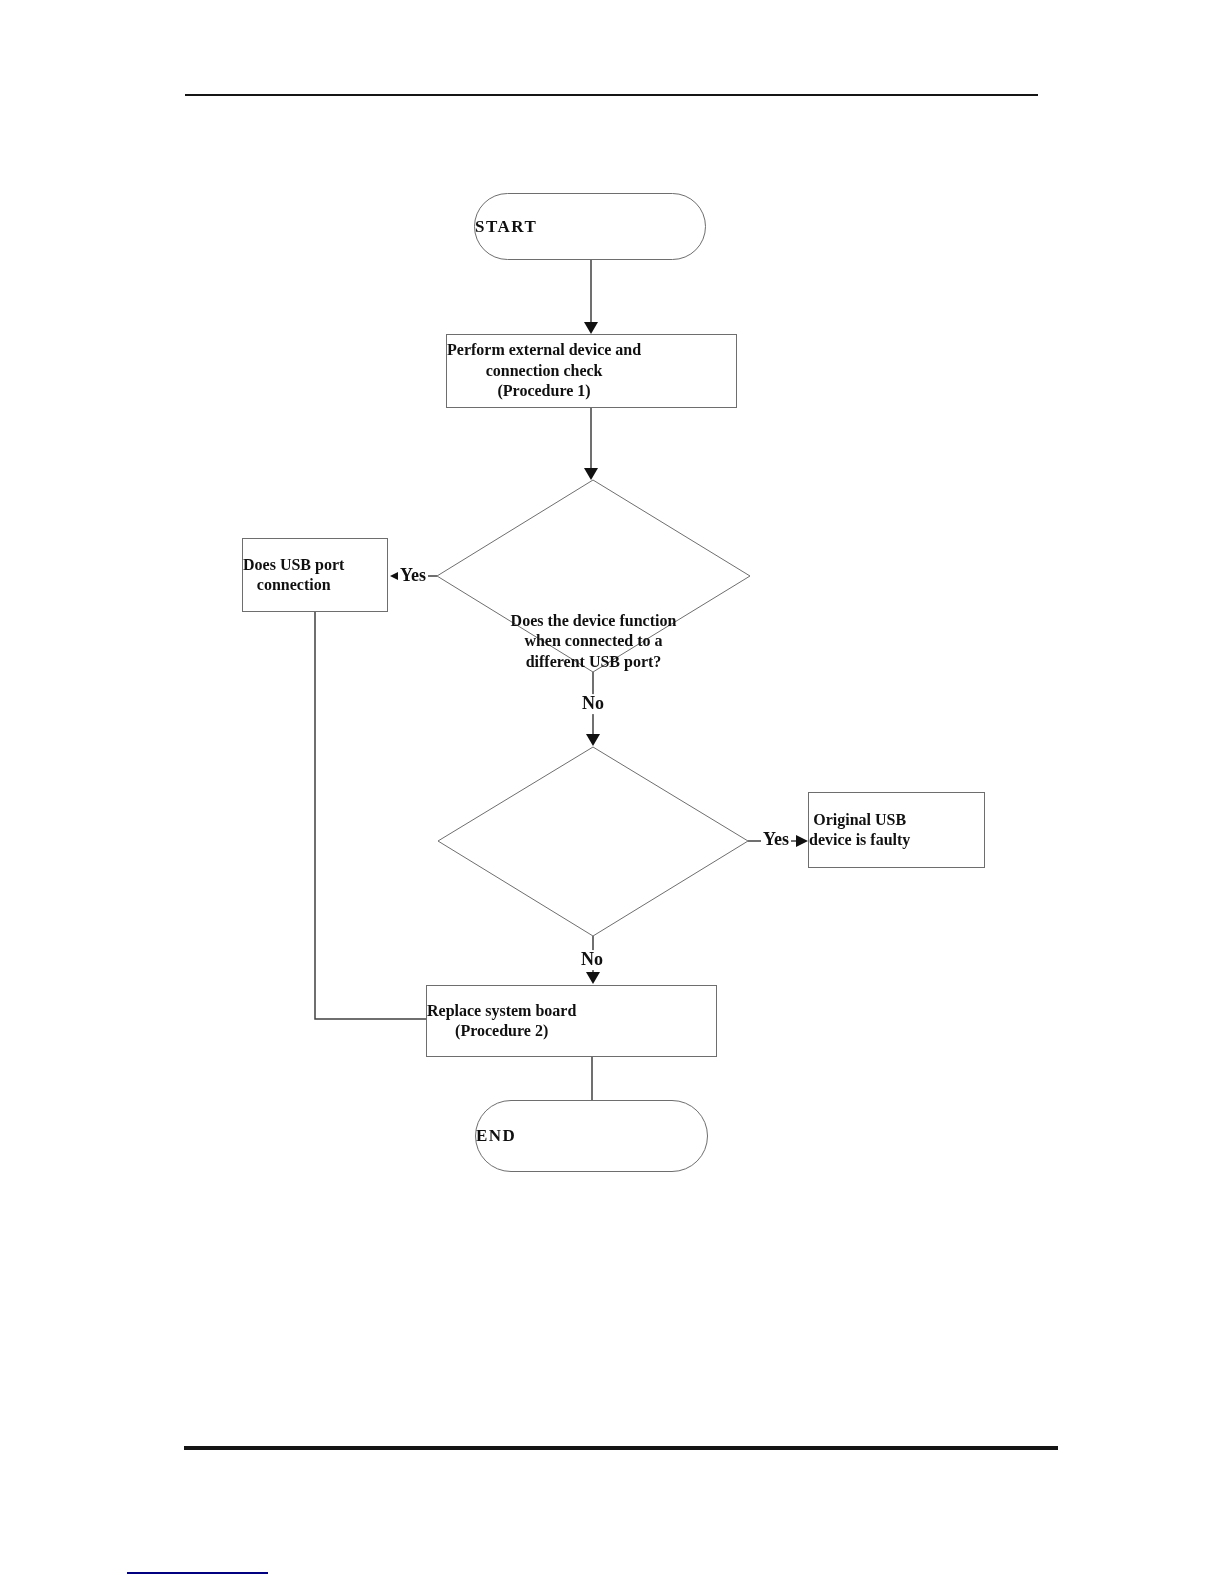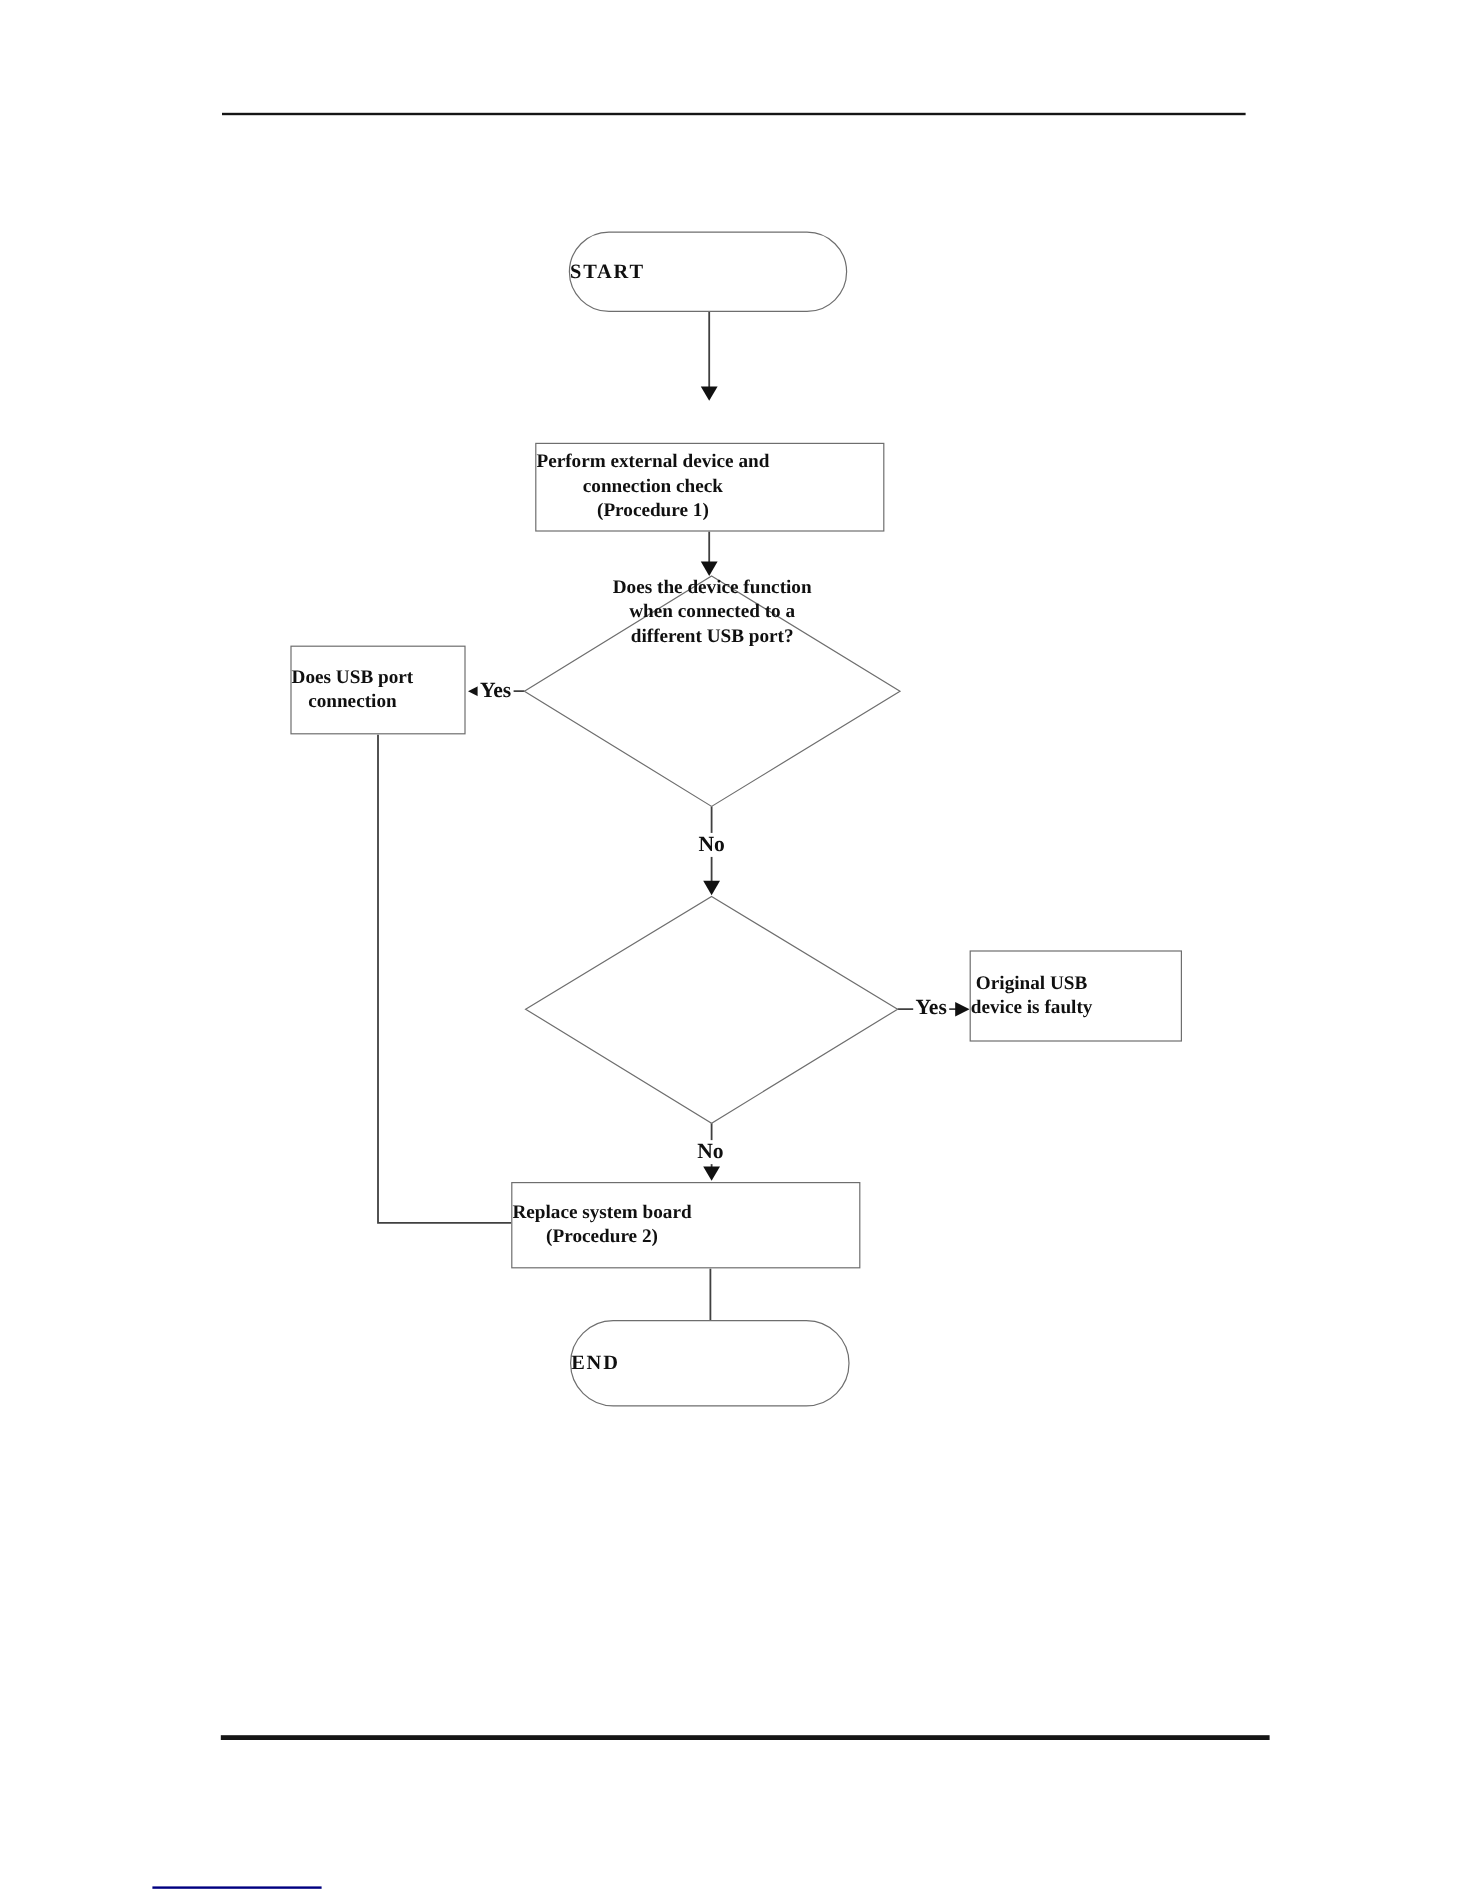--- a/index.html
+++ b/index.html
@@ -52,21 +52,21 @@
     white-space: pre-line;
     color: #101010;
   }
   .terminator .node-label {
     font-size: 17px;
     letter-spacing: 1.5px;
   }
   .diamond-text {
     position: absolute;
     display: flex;
-    align-items: flex-start;
+    align-items: flex-end;
     justify-content: center;
     text-align: center;
     pointer-events: none;
   }
   .edge-label {
     position: absolute;
     transform: translate(-50%, -50%);
     background: #ffffff;
     padding: 0 2px;
     font-weight: bold;
@@ -108,21 +108,21 @@
     <g fill="#ffffff" stroke="#6e6e6e" stroke-width="1">
       <polygon points="593,480 750,576 593,672 437,576"></polygon>
       <polygon points="593,747 748,841 593,936 438,841"></polygon>
     </g>
   </svg>
 
   <div class="node terminator" style="left:474px; top:193px; width:232px; height:67px; border-radius:34px;">
     <span class="node-label">START</span>
   </div>
 
-  <div class="node" style="left:446px; top:334px; width:291px; height:74px;margin-top:35px;">
+  <div class="node" style="left:446px; top:334px; width:291px; height:74px;">
     <span class="node-label">Perform external device and
 connection check
 (Procedure 1)</span>
   </div>
 
   <div class="diamond-text" style="left:437px; top:480px; width:313px; height:192px;">
     <span class="node-label">Does the device function
 when connected  to a
 different USB port?</span>
   </div>

